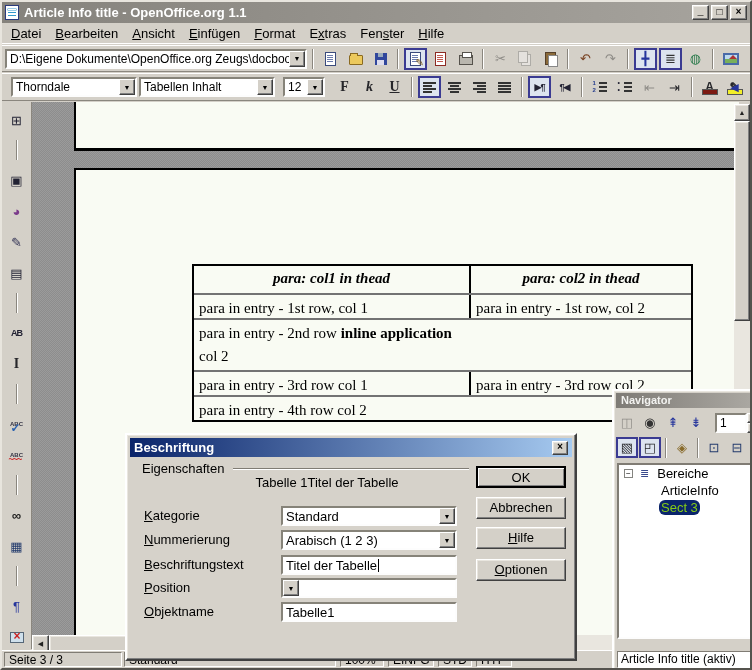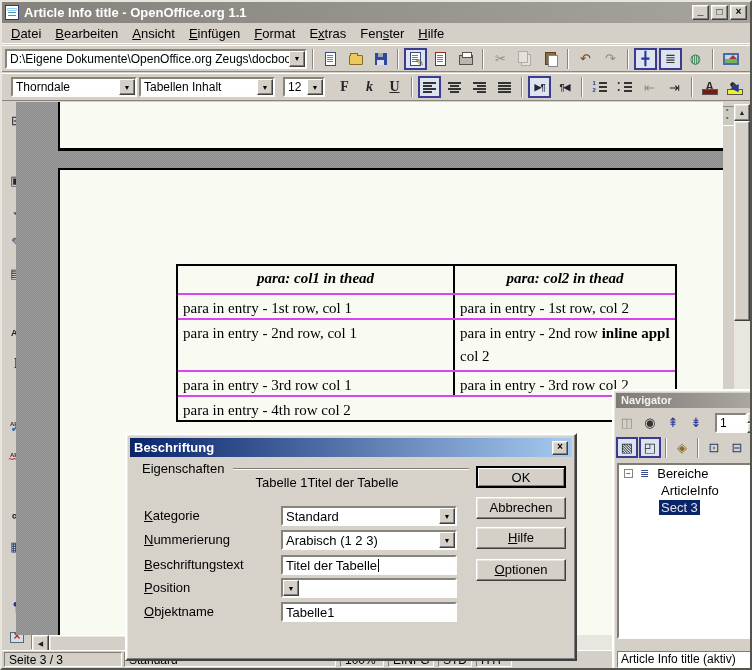--- a/index.html
+++ b/index.html
@@ -104,29 +104,29 @@
   .rn{position:absolute;top:3px;font-size:10px;color:#333;transform:translateX(-50%);}
   .rtab{position:absolute;top:8px;font-size:8px;color:#444;transform:translateX(-50%);}
   .rdots{position:absolute;inset:0;background-image:radial-gradient(circle,#666 0.7px,transparent 1px);
     background-size:9.1px 8px;background-position:3px 7px;}
   .hg{position:absolute;left:134px;top:3px;width:0;height:0;}
   .hg:before{content:"";position:absolute;border-left:5px solid transparent;border-right:5px solid transparent;border-top:6px solid #9a968e;}
   .hg:after{content:"";position:absolute;top:6px;border-left:5px solid transparent;border-right:5px solid transparent;border-bottom:6px solid #9a968e;}
   .rmark{position:absolute;left:392px;top:5px;width:0;height:0;border-left:6px solid transparent;border-right:6px solid transparent;border-bottom:9px solid #9a968e;}
   .rline{position:absolute;left:404px;top:0;width:2px;height:100%;background:#8a8680;}
   
-  .docview{position:absolute;left:14px;top:100px;width:707px;height:533px;overflow:hidden;
+  .docview{position:absolute;left:30px;top:100px;width:707px;height:533px;overflow:hidden;
     background-image:linear-gradient(45deg,#8d8d8d 25%,transparent 25%,transparent 75%,#8d8d8d 75%),
       linear-gradient(45deg,#8d8d8d 25%,#9b9b9b 25%,#9b9b9b 75%,#8d8d8d 75%);
     background-size:2px 2px;background-position:0 0,1px 1px;}
   .page2{position:absolute;left:42px;top:0;right:0;height:49px;background:#f9fbf3;border-bottom:3px solid #000;border-left:2px solid #000;}
   .page3{position:absolute;left:42px;top:66px;right:0;bottom:0;background:#f9fbf3;border-top:2px solid #000;border-left:2px solid #000;}
   .dtable{position:absolute;left:116px;top:94px;width:501px;border:2px solid #000;background:#f9fbf3;
     font-family:"Liberation Serif",serif;font-size:15px;}
-  .trow{display:flex;border-top:2px solid #d946ef;}
+  .trow{display:flex;border-top:2px solid #737373;}
   .trow:first-child{border-top:none;}
   .tcell{padding:2px 5px;overflow:hidden;}
   .tcell.c1{width:277px;border-right:2px solid #000;flex:none;}
   .tcell.c2{flex:1;}
   .thead .tcell{font-weight:bold;font-style:italic;text-align:center;padding-top:4px;}
   .cline{white-space:nowrap;overflow:hidden;line-height:23px;}
   .cline b{font-weight:bold;}
   
   .vscroll{position:absolute;right:0;top:102px;width:16px;height:531px;background:#e9e6df;}
   .hscroll{position:absolute;left:30px;top:633px;width:707px;height:17px;background:#e9e6df;}
@@ -145,21 +145,21 @@
   .navbar{position:absolute;left:2px;display:flex;align-items:center;gap:1px;}
   .navbar .tbtn{width:22px;height:21px;}
   .spin{position:absolute;left:101px;top:0px;display:flex;}
   .spin .tbox{width:32px;height:20px;font-size:12px;}
   .spinbtns{display:flex;flex-direction:column;width:12px;}
   .spinbtns .wbtn{width:12px;height:10px;margin:0;font-size:5px;}
   .navtree{position:absolute;left:3px;top:72px;width:141px;height:176px;background:#fff;
     border:2px solid;border-color:#807c74 #fdfdfd #fdfdfd #807c74;font-size:13px;overflow:hidden;}
   .titem{display:flex;align-items:center;height:17px;white-space:nowrap;}
   .titem .lbl{padding:0 2px;}
-  .titem.sel .lbl{background:#0a246a;color:#e5e5e5;}
+  .titem.sel .lbl{background:#0a246a;color:#84cc16;border-radius:6px;}
   .expbox{width:9px;height:9px;border:1px solid #848480;background:#fff;font-size:8px;line-height:7px;text-align:center;
     margin:0 7px 0 5px;flex:none;font-family:"Liberation Mono",monospace;}
   .secicon{color:#3a4a8c;font-size:11px;margin-right:6px;}
   .navsel{position:absolute;left:3px;bottom:2px;width:141px;height:17px;background:#fff;
     border:1px solid;border-color:#807c74 #fff #fff #807c74;font-size:12px;padding:0 3px;white-space:nowrap;line-height:15px;}
   
   .dialog{position:absolute;left:123px;top:431px;width:452px;height:228px;background:#d6d2ca;z-index:10;
     border:2px solid;border-color:#fff #404040 #404040 #fff;box-shadow:inset -1px -1px 0 #808080,inset 1px 1px 0 #e9e6df;font-size:13px;}
   .dtitle{position:absolute;left:3px;top:3px;right:3px;height:19px;background:linear-gradient(90deg,#0a246a,#a6caf0);
     display:flex;align-items:center;padding:0 4px;}
@@ -425,23 +425,20 @@
           </div>
           <div class="trow" style="height: 25px;">
             <div class="tcell c1">
               <div class="cline"><span>para in entry - 1st row, col 1</span></div>
             </div>
             <div class="tcell c2">
               <div class="cline"><span>para in entry - 1st row, col 2</span></div>
             </div>
           </div>
           <div class="trow" style="height: 52px;">
-            <div class="tcell c1">
-              <div class="cline"><span>para in entry - 2nd row, col 1</span></div>
-            </div>
             <div class="tcell c2">
               <div class="cline"><span>para in entry - 2nd row </span><b>inline application</b></div>
               <div class="cline"><span>col 2</span></div>
             </div>
           </div>
           <div class="trow" style="height: 25px;">
             <div class="tcell c1">
               <div class="cline"><span>para in entry - 3rd row col 1</span></div>
             </div>
             <div class="tcell c2">

